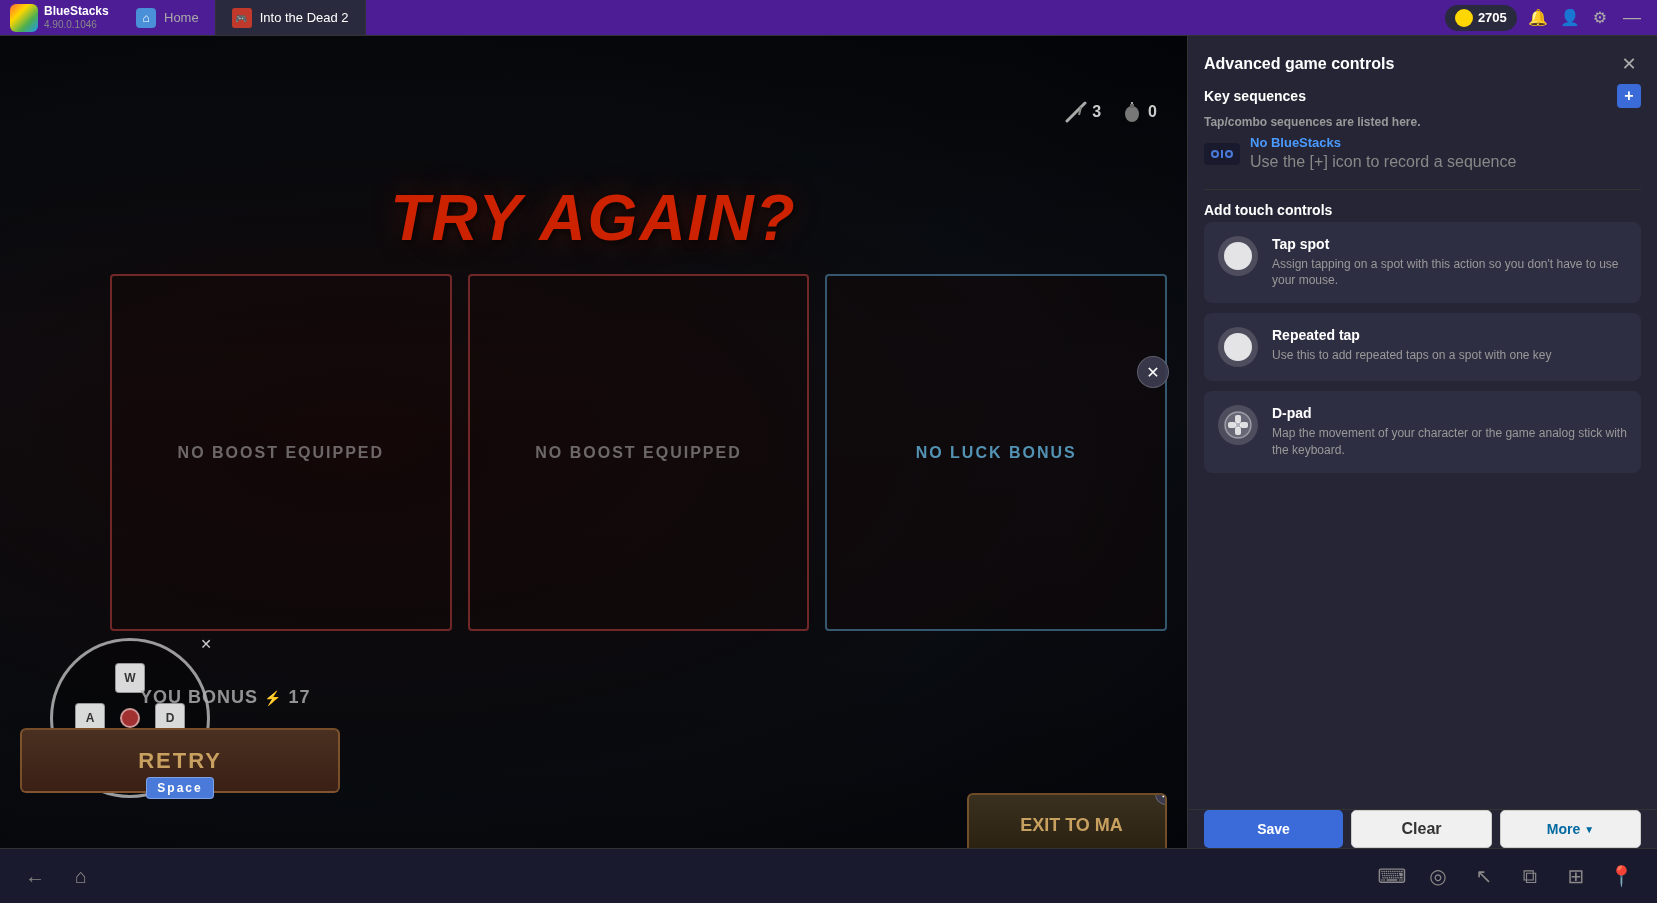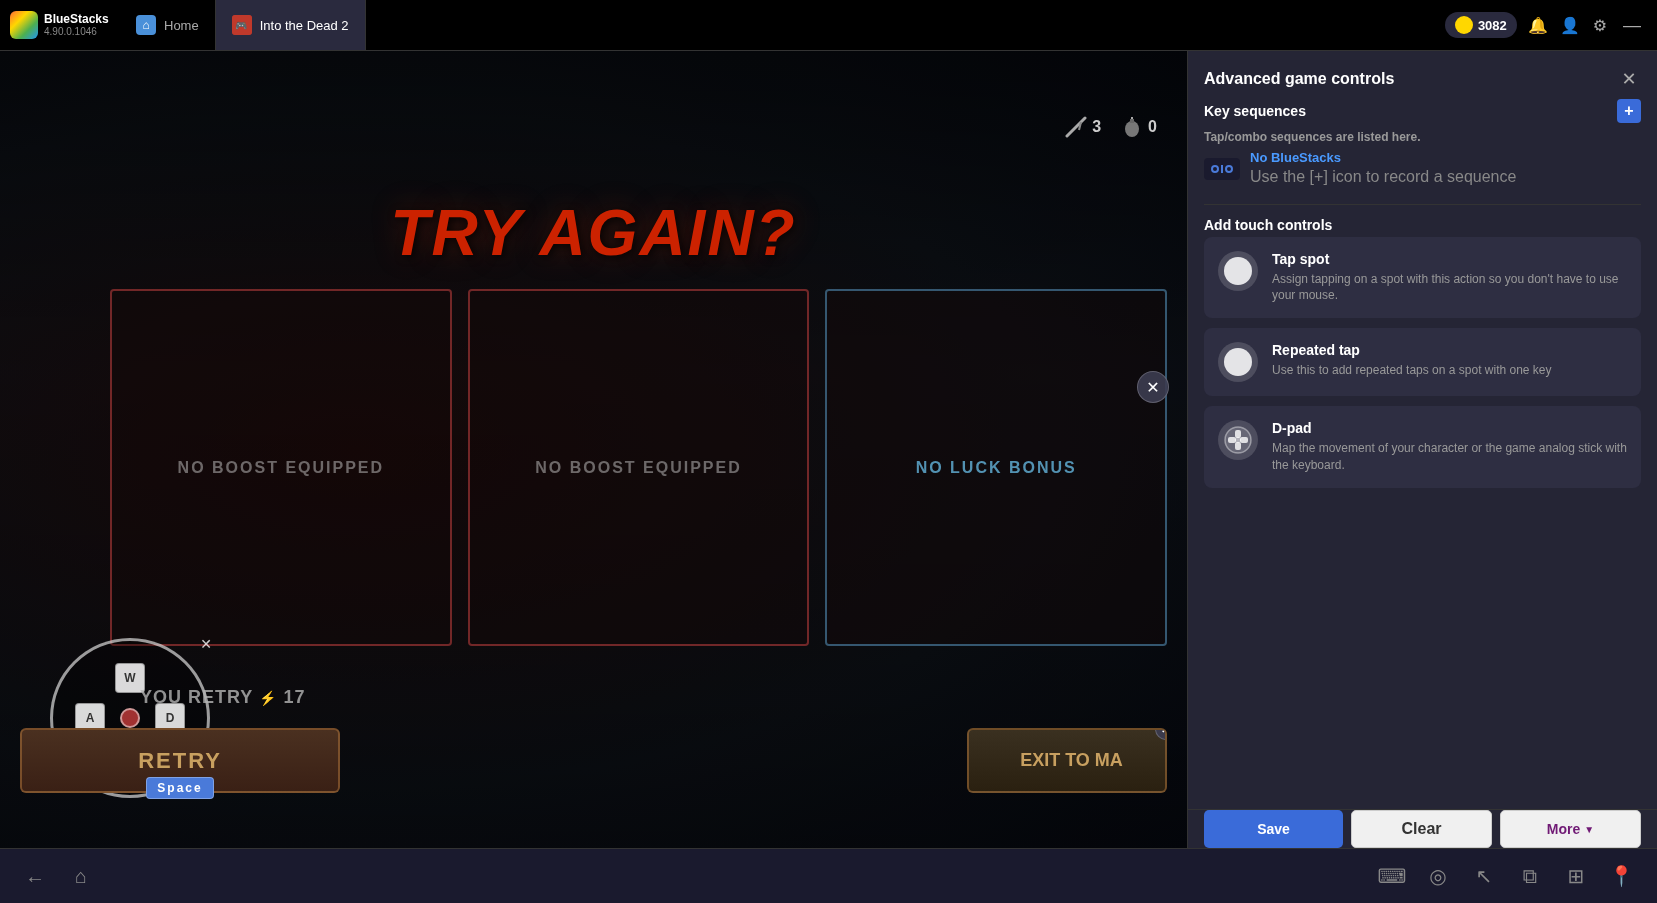--- a/index.html
+++ b/index.html
@@ -1,21 +1,21 @@
 <!DOCTYPE html>
 <html><head>
   <meta charset="utf-8">
   <style>
     * { box-sizing: border-box; margin: 0; padding: 0; }
     body { width: 1657px; height: 903px; overflow: hidden; font-family: 'Segoe UI', Arial, sans-serif; background: #1a1a2e; display: flex; flex-direction: column; }
 
     
     .top-bar {
-      height: 51px;
-      background: #000000;
+      height: 36px;
+      background: #4c1d95;
       display: flex;
       align-items: center;
       border-bottom: 1px solid #333;
       flex-shrink: 0;
     }
     .app-logo {
       width: 120px;
       display: flex;
       align-items: center;
       padding: 0 10px;
@@ -152,21 +152,21 @@
       font-weight: bold;
     }
 
     
     .bottom-area {
       position: absolute;
       bottom: 55px;
       left: 20px;
       right: 20px;
       display: flex;
-      align-items: flex-start;
+      align-items: flex-end;
       gap: 10px;
     }
     .retry-btn {
       width: 320px; height: 65px;
       background: linear-gradient(180deg, #4a3020 0%, #3a2015 100%);
       border: 2px solid rgba(180,120,60,0.5);
       border-radius: 6px;
       display: flex; align-items: center; justify-content: center;
       color: #c8a060; font-size: 22px; font-weight: bold; letter-spacing: 2px;
       position: relative; cursor: pointer;
@@ -449,21 +449,21 @@
       border: 1px solid #ccc;
       border-radius: 5px;
       font-size: 16px;
       font-weight: bold;
       cursor: pointer;
     }
     .btn-more {
       flex: 1;
       height: 38px;
       background: #f0f0f0;
-      color: #701a75;
+      color: #0369a1;
       border: 1px solid #ccc;
       border-radius: 5px;
       font-size: 14px;
       font-weight: bold;
       cursor: pointer;
       display: flex; align-items: center; justify-content: center; gap: 4px;
     }
     .chevron-down { font-size: 10px; }
   </style>
 </head>
@@ -491,21 +491,21 @@
         </svg>
     </div>
     <span>Into the Dead 2</span>
   </div>
 
   <div class="top-bar-spacer"></div>
 
   <div class="top-bar-right">
     <div class="coin-display">
       <div class="coin-icon"></div>
-      <span class="coin-value">3082</span>
+      <span class="coin-value">2705</span>
     </div>
     <span class="top-icon">🔔</span>
     <span class="top-icon">👤</span>
     <span class="top-icon">⚙</span>
     <span class="minimize-btn">—</span>
   </div>
 </div>
 
 <div class="main-area">
 
@@ -552,21 +552,21 @@
       <div class="dpad-inner">
         <div class="dpad-key top">W</div>
         <div class="dpad-key left">A</div>
         <div class="dpad-key right">D</div>
         <div class="dpad-key bottom">S</div>
         <div class="dpad-center"></div>
       </div>
     </div>
 
     <div class="you-have">
-      <span>YOU RETRY</span>
+      <span>YOU BONUS</span>
       <span class="thunder-icon"> ⚡</span>
       <span>17</span>
     </div>
 
     <div class="bottom-area">
       <div class="retry-btn">
         <span>RETRY</span>
         <div class="space-badge">Space</div>
       </div>
       <div style="position:relative; margin-left: auto;">

